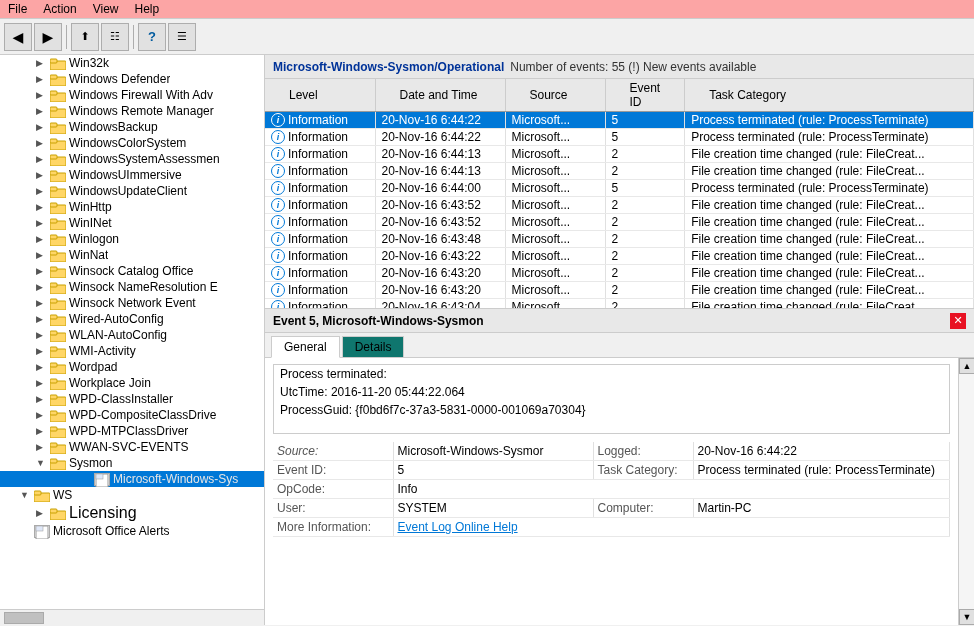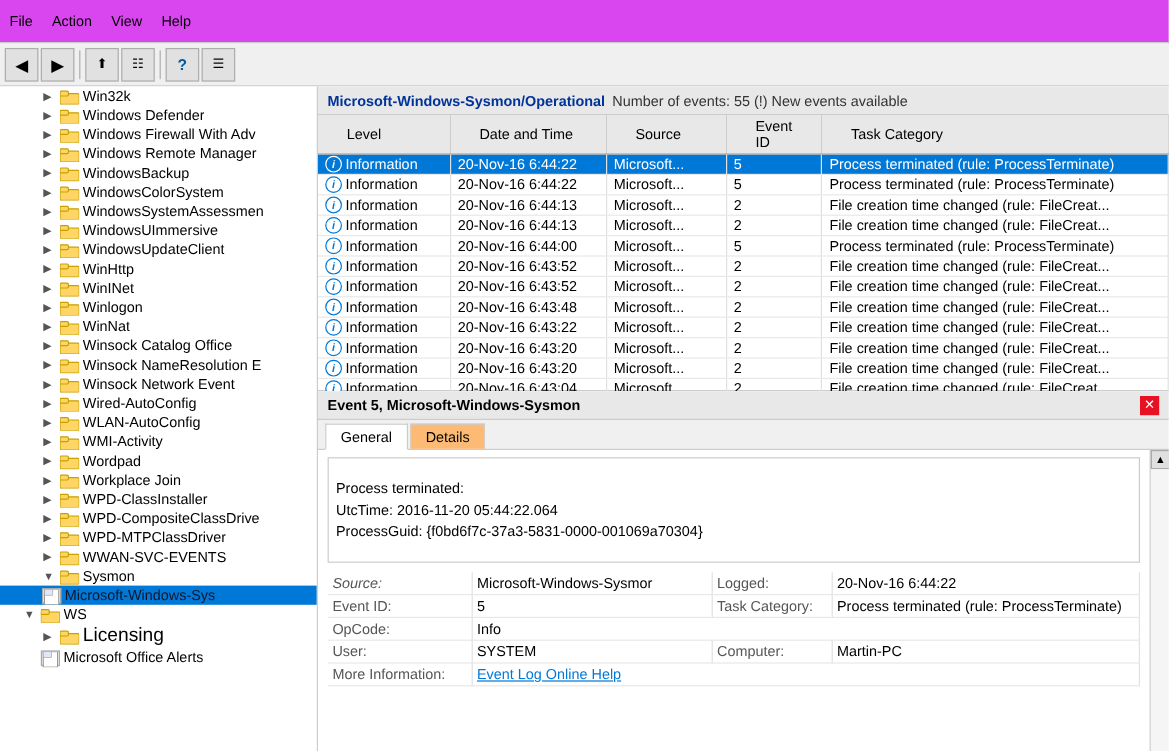--- a/index.html
+++ b/index.html
@@ -1,19 +1,19 @@
 <!DOCTYPE html>
 <html><head>
   <meta charset="utf-8">
   <style>
     * { margin: 0; padding: 0; box-sizing: border-box; }
     body { font-family: 'Segoe UI', Tahoma, Geneva, Verdana, sans-serif; font-size: 12px; background: #f0f0f0; overflow: hidden; width: 974px; height: 626px; }
 
     
-    .menu-bar { display: flex; background: #d946ef; border-bottom: 1px solid #ccc; padding: 2px 0; height: 36px; align-items: center; }
+    .menu-bar { display: flex; background: #fca5a5; border-bottom: 1px solid #ccc; padding: 2px 0; height: 19px; align-items: center; }
     .menu-item { padding: 1px 8px; cursor: pointer; font-size: 12px; }
 
     
     .toolbar { display: flex; align-items: center; background: #f0f0f0; border-bottom: 1px solid #ccc; padding: 3px 4px; height: 36px; gap: 2px; }
     .toolbar-btn { width: 28px; height: 28px; background: #e1e1e1; border: 1px solid #adadad; cursor: pointer; display: flex; align-items: center; justify-content: center; font-size: 14px; }
     .toolbar-sep { width: 1px; height: 24px; background: #adadad; margin: 0 2px; }
 
     
     .main-container { display: flex; height: calc(626px - 56px); }
 
@@ -45,28 +45,28 @@
     .level-cell { display: flex; align-items: center; gap: 3px; }
 
     
     .event-detail { flex: 1; display: flex; flex-direction: column; background: white; position: relative; }
     .event-detail-header { background: #e8e8e8; border-bottom: 1px solid #ccc; padding: 2px 8px; display: flex; align-items: center; justify-content: space-between; height: 24px; }
     .event-detail-title { font-size: 12px; font-weight: bold; }
     .close-btn { width: 16px; height: 16px; background: #e81123; color: white; border: none; cursor: pointer; display: flex; align-items: center; justify-content: center; font-size: 11px; }
 
     
     .tab-bar { display: flex; background: #f0f0f0; border-bottom: 1px solid #ccc; padding: 3px 6px 0; }
-    .tab { padding: 3px 12px; border: 1px solid #ccc; border-bottom: none; cursor: pointer; font-size: 12px; margin-right: 2px; background: #fdba74; }
+    .tab { padding: 3px 12px; border: 1px solid #ccc; border-bottom: none; cursor: pointer; font-size: 12px; margin-right: 2px; background: #0f766e; }
     .tab.active { background: white; border-bottom: 1px solid white; margin-bottom: -1px; }
 
     
     .event-detail-content { flex: 1; display: flex; overflow: hidden; }
     .event-detail-body { flex: 1; padding: 6px 8px; overflow-y: auto; font-size: 12px; }
 
-    .detail-text-box { border: 1px solid #ccc; padding: 16px 6px; margin-bottom: 8px; background: white; font-size: 12px; line-height: 1.5; min-height: 70px; }
+    .detail-text-box { border: 1px solid #ccc; padding: 0 6px; margin-bottom: 8px; background: white; font-size: 12px; line-height: 1.5; min-height: 70px; }
     .field-link { color: #0078d7; text-decoration: underline; cursor: pointer; font-size: 12px; }
     .detail-scrollbar { width: 16px; background: #f5f5f5; border-left: 1px solid #ccc; display: flex; flex-direction: column; }
   </style>
 </head>
 <body>
 
 <div class="menu-bar">
   <div class="menu-item">File</div>
   <div class="menu-item">Action</div>
   <div class="menu-item">View</div>
@@ -289,21 +289,21 @@
           <span style="font-size: 12px; white-space: nowrap; overflow: hidden; text-overflow: ellipsis; max-width: 170px; display: inline-block;">WWAN-SVC-EVENTS</span>
         </div>
         <div class="tree-item" style="padding-left: 36px;">
           <span style="width: 14px; display: inline-block; font-size: 9px; color: rgb(85, 85, 85);">▼</span>
           <span style="display: inline-block; width: 16px; height: 13px; margin-right: 3px; vertical-align: middle; flex-shrink: 0;"><svg width="16" height="13" viewBox="0 0 16 13">
               <rect x="0" y="4" width="16" height="9" fill="#ffd666" stroke="#c8a000" stroke-width="1" rx="1"></rect>
               <rect x="0" y="2" width="7" height="4" fill="#ffd666" stroke="#c8a000" stroke-width="1" rx="1"></rect>
             </svg></span>
           <span style="font-size: 12px; white-space: nowrap; overflow: hidden; text-overflow: ellipsis; max-width: 170px; display: inline-block;">Sysmon</span>
         </div>
-        <div class="tree-item" style="padding-left: 21px; background: rgb(0, 120, 215); color: #0f172a;">
+        <div class="tree-item" style="padding-left: 80px; background: rgb(0, 120, 215); color: #e5e5e5;">
           <span style="width: 14px; display: inline-block; font-size: 9px; color: white;"></span>
           <span style="display: inline-block; width: 16px; height: 13px; margin-right: 3px; vertical-align: middle; flex-shrink: 0; background: white; border: 1px solid rgb(170, 170, 170); position: relative;"><svg width="16" height="13" viewBox="0 0 16 13">
               <rect x="1" y="0" width="12" height="13" fill="white" stroke="#999" stroke-width="1"></rect>
               <rect x="1" y="0" width="7" height="5" fill="#e0e8f8" stroke="#999" stroke-width="0.5"></rect>
             </svg></span>
           <span style="font-size: 12px; white-space: nowrap; overflow: hidden; text-overflow: ellipsis; max-width: 170px; display: inline-block;">Microsoft-Windows-Sys</span>
         </div>
         <div class="tree-item" style="padding-left: 20px;">
           <span style="width: 14px; display: inline-block; font-size: 9px; color: rgb(85, 85, 85);">▼</span>
           <span style="display: inline-block; width: 16px; height: 13px; margin-right: 3px; vertical-align: middle; flex-shrink: 0;"><svg width="16" height="13" viewBox="0 0 16 13">

